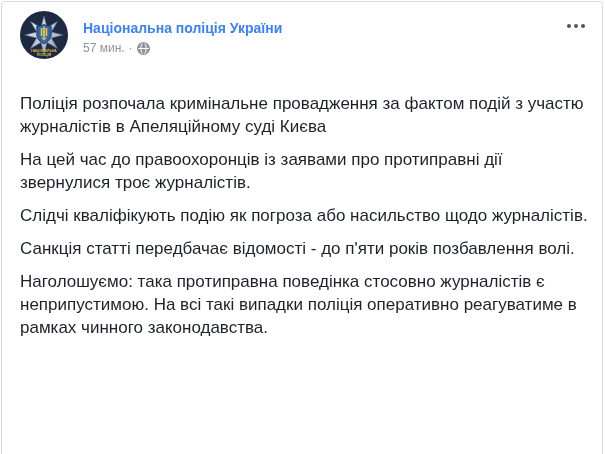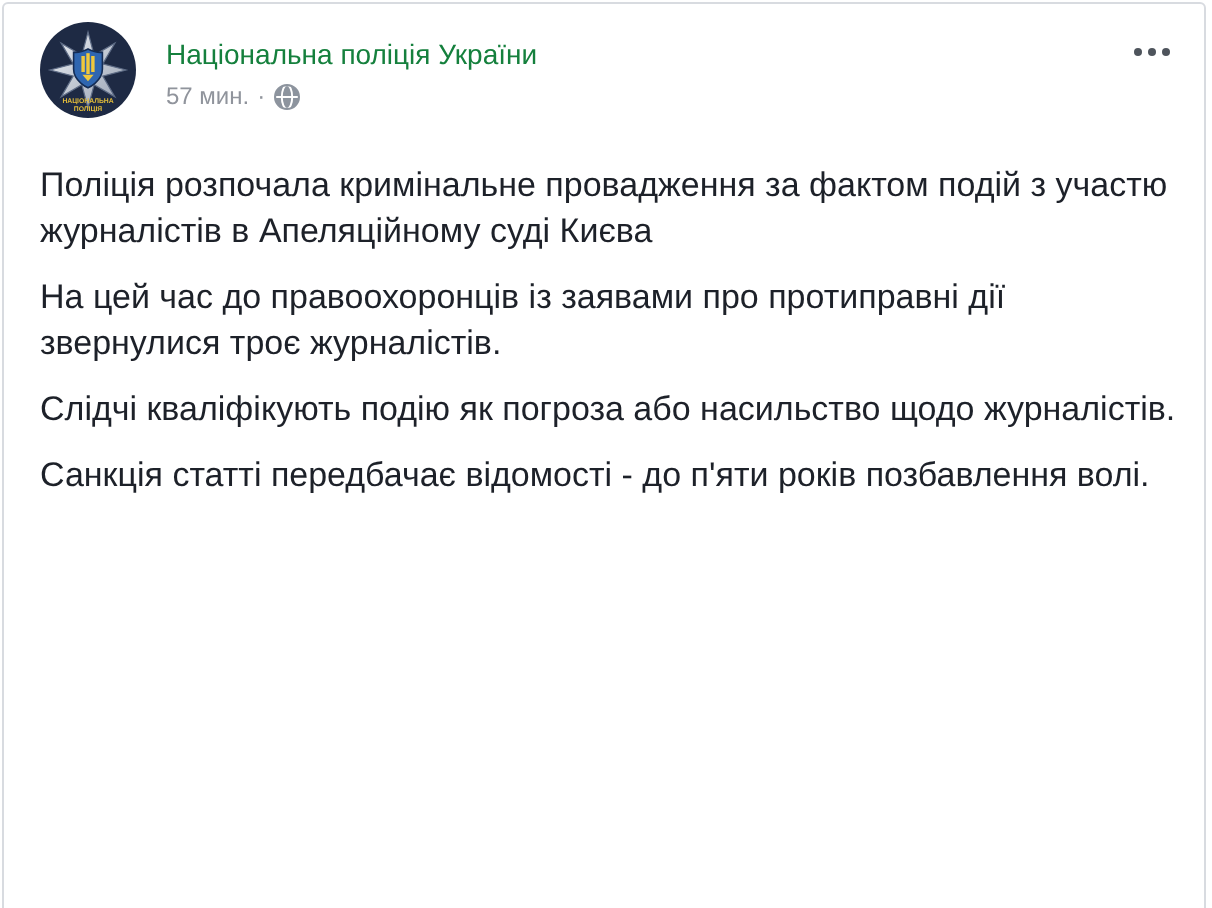--- a/index.html
+++ b/index.html
@@ -30,22 +30,22 @@
     display: block;
     cursor: pointer;
   }
   .header-text {
     margin-left: 15px;
     padding-top: 8px;
     min-width: 0;
   }
   .page-name {
     font-size: 14px;
-    font-weight: 400;
-    color: #15803d;
+    font-weight: 700;
+    color: #3b82f6;
     line-height: 16px;
     text-decoration: none;
     cursor: pointer;
     display: inline-block;
   }
   .meta {
     margin-top: 4px;
     display: flex;
     align-items: center;
     gap: 4px;
@@ -65,21 +65,21 @@
     padding: 5px 4px;
     cursor: pointer;
     border-radius: 2px;
   }
   .options-button .dot {
     width: 4px; height: 4px;
     border-radius: 50%;
     background: #4e545c;
   }
   .post-body {
-    margin-top: 22px;
+    margin-top: 33px;
     padding: 0 13px 0 18px;
   }
   .post-body p {
     margin: 0 0 10px 0;
     font-size: 17px;
     line-height: 23px;
     color: #1d2129;
   }
 </style>
 </head>
@@ -131,15 +131,16 @@
       <span class="dot"></span>
     </div>
 
   </div>
 
   <div class="post-body">
     <p>Поліція розпочала кримінальне провадження за фактом подій з участю журналістів в Апеляційному суді Києва</p>
     <p>На цей час до правоохоронців із заявами про протиправні дії звернулися троє журналістів.</p>
     <p>Слідчі кваліфікують подію як погроза або насильство щодо журналістів.</p>
     <p>Санкція статті передбачає відомості - до п'яти років позбавлення волі.</p>
+    <p>Наголошуємо: така протиправна поведінка стосовно журналістів є неприпустимою. На всі такі випадки поліція оперативно реагуватиме в рамках чинного законодавства.</p>
   </div>
 
 </div>
 
 </body></html>

